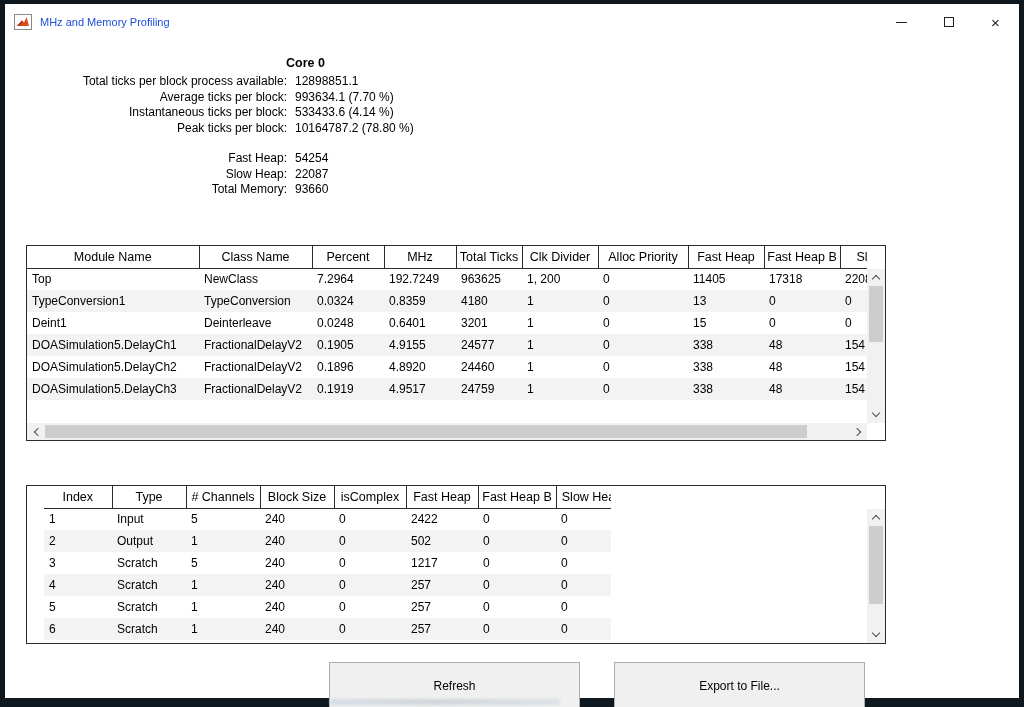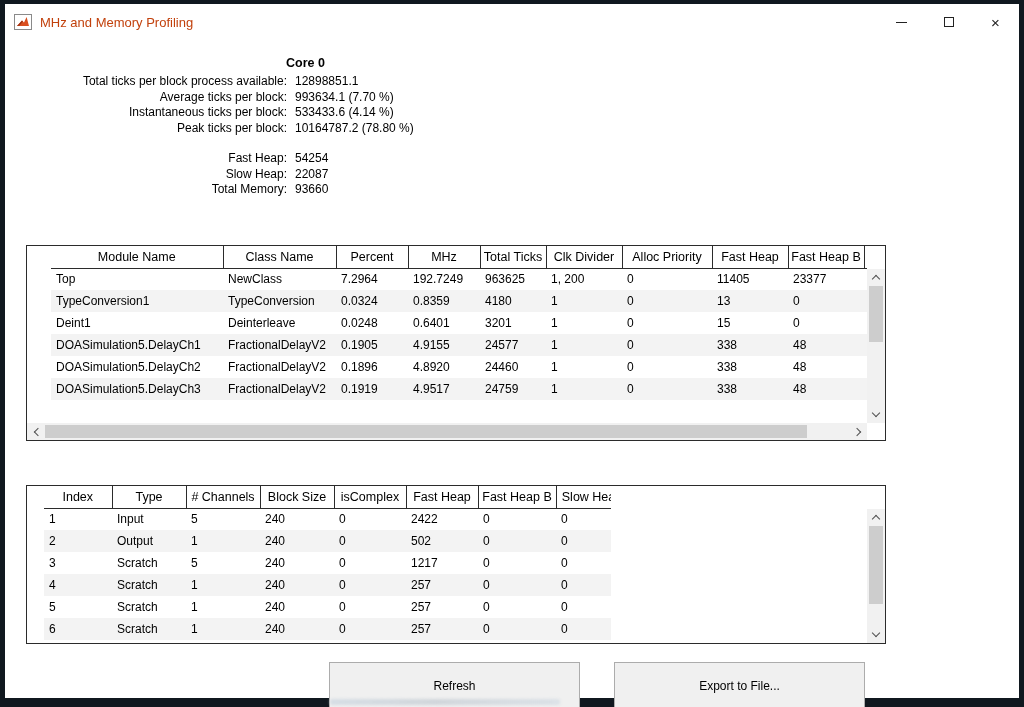--- a/index.html
+++ b/index.html
@@ -11,21 +11,21 @@
     overflow:hidden;
     color:#000;
   }
   .window {
     position:absolute; left:5px; top:4px; width:1014px; height:694px;
     background:#ffffff;
   }
   
   .titlebar { height:36px; display:flex; align-items:center; background:#ffffff; padding-left:9px; }
   .app-icon { width:18px; height:16px; display:inline-flex; }
-  .title { margin-left:8px; font-size:13px; color:#c2410c; }
+  .title { margin-left:8px; font-size:11px; color:#1d4ed8; }
   .win-controls { margin-left:auto; display:flex; height:100%; }
   .win-btn { width:47px; height:100%; display:flex; align-items:center; justify-content:center; cursor:default; }
   .glyph-min { width:11px; height:1px; background:#222; display:block; }
   .glyph-max { width:10px; height:10px; border:1px solid #222; display:block; }
   .glyph-close { font-size:15px; color:#222; line-height:1; }
 
   .content { position:relative; height:658px;text-decoration:underline; }
 
   
   .stats { position:absolute; left:0; top:16px; font-size:12px; }
@@ -42,21 +42,21 @@
   table { border-collapse:collapse; table-layout:fixed; }
   th {
     font-weight:normal; font-size:12.5px; height:22px; text-align:center;
     border-right:1px solid #2b2b2b; border-bottom:1px solid #2b2b2b;
     overflow:hidden; white-space:nowrap; background:#fff; padding:0 2px;
   }
   td { height:22px; font-size:12px; padding:0 2px 0 5px; overflow:hidden; white-space:nowrap; }
   tbody tr:nth-child(even) { background:#f3f3f3; }
 
   #moduleTableClip { width:842px; height:177px; }
-  #moduleTable { width:873px;margin-left:24px; }
+  #moduleTable { width:873px; }
   #bufferTableClip { width:584px; height:157px; }
   #bufferTable { width:584px;margin-left:17px; }
   .t-filler { flex:1; background:#fff; }
 
   
   .vscroll { width:18px; background:#f1f1f1; display:flex; flex-direction:column; margin-top:23px; }
   .hscroll { height:17px; display:flex; flex-direction:row; }
   .hscroll-bar { width:842px; background:#f1f1f1; display:flex; }
   .sb-btn { width:18px; height:17px; background:#f1f1f1; display:flex; align-items:center; justify-content:center; flex:none; }
   .vscroll .sb-btn { width:18px; height:17px; }
@@ -190,21 +190,21 @@
             <tbody>
                 <tr>
                   <td>Top</td>
                   <td>NewClass</td>
                   <td>7.2964</td>
                   <td>192.7249</td>
                   <td>963625</td>
                   <td>1, 200</td>
                   <td>0</td>
                   <td>11405</td>
-                  <td>23377</td>
+                  <td>17318</td>
                   <td>2208</td>
                 </tr>
                 <tr>
                   <td>TypeConversion1</td>
                   <td>TypeConversion</td>
                   <td>0.0324</td>
                   <td>0.8359</td>
                   <td>4180</td>
                   <td>1</td>
                   <td>0</td>

